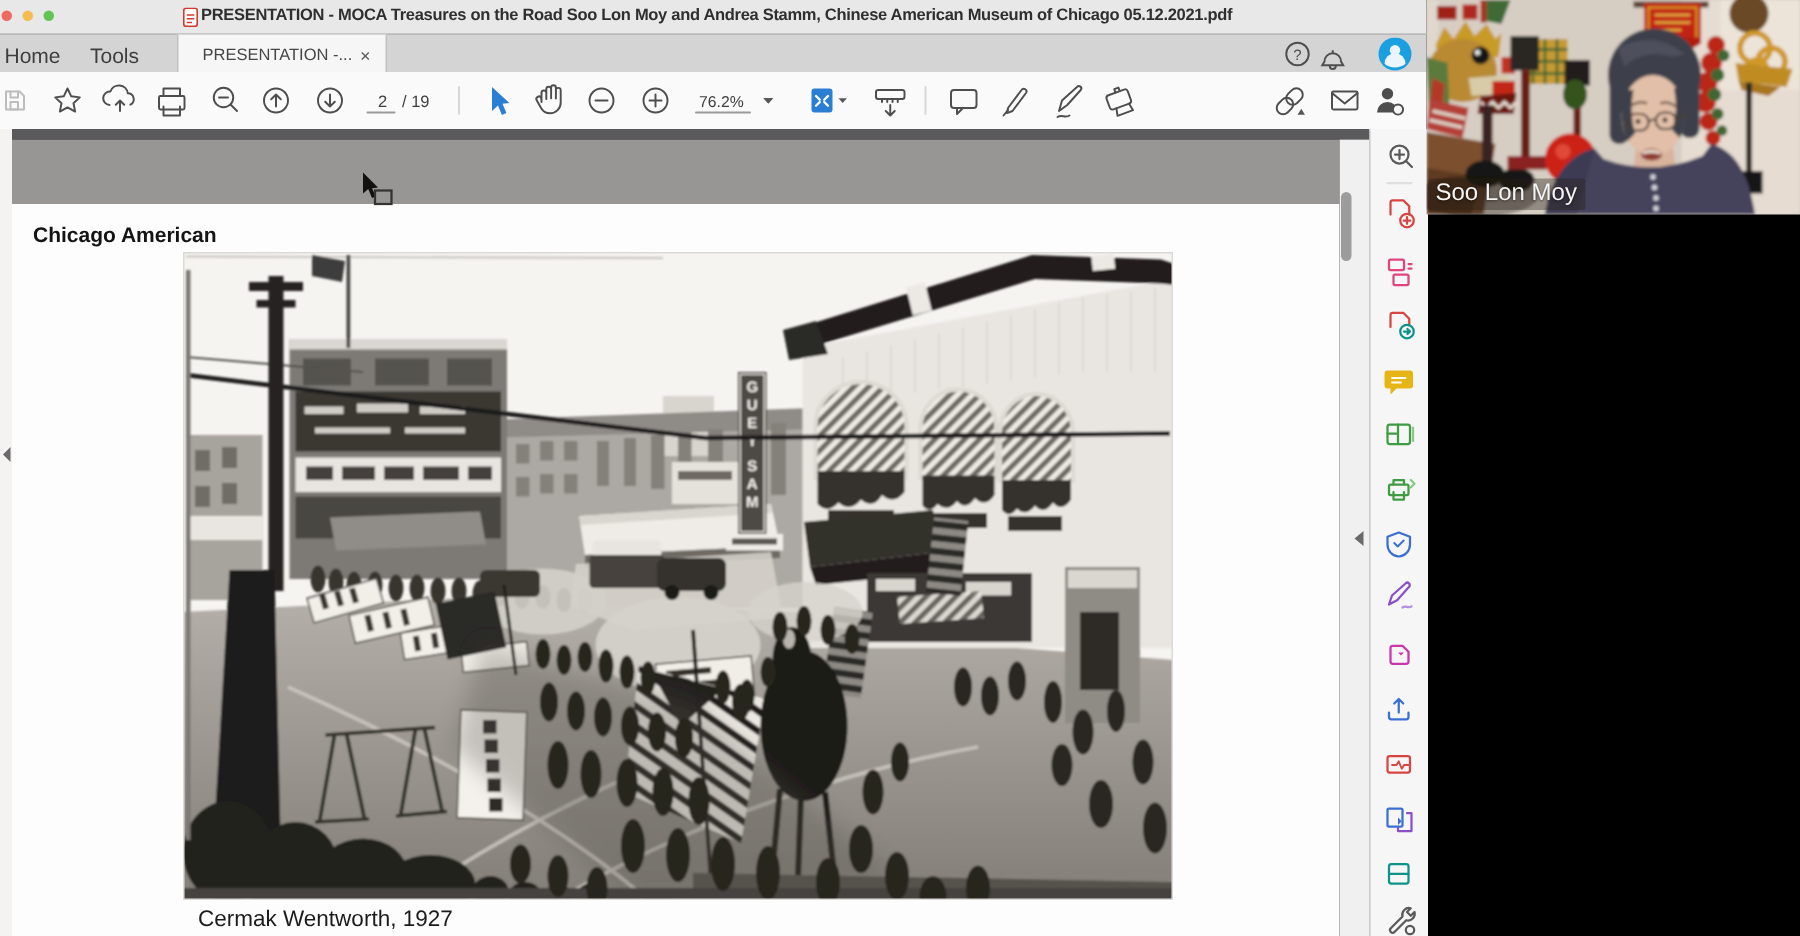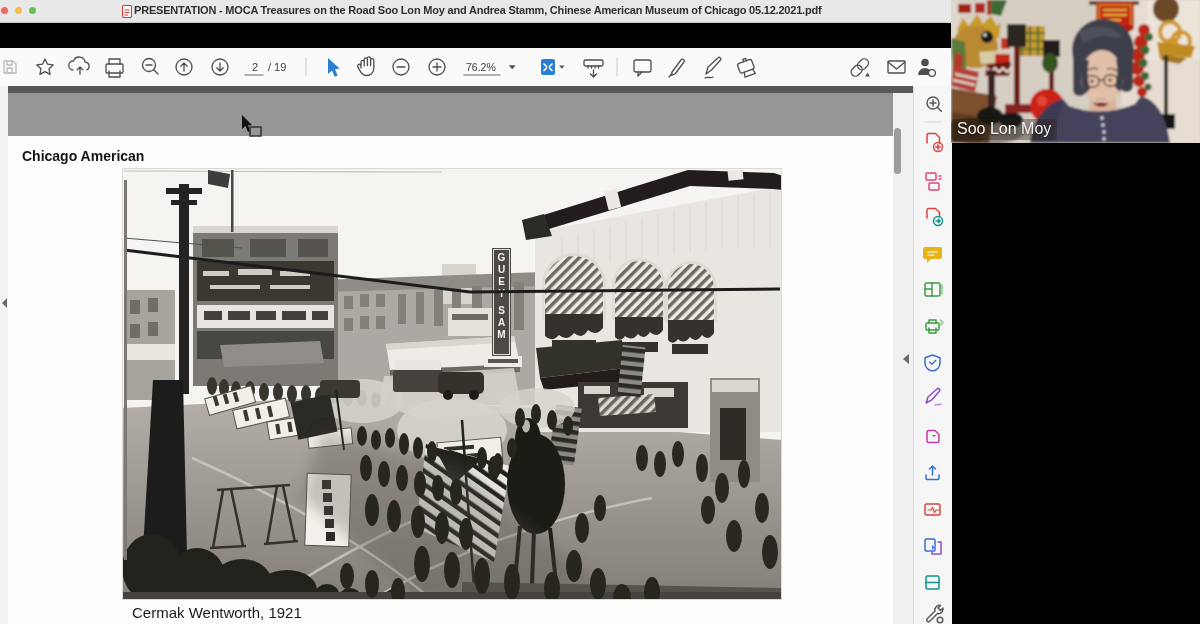--- a/index.html
+++ b/index.html
@@ -36,20 +36,37 @@
   <div class="abs" id="titlebar"></div>
   <div class="tl" style="left:1px;background:#ee6a5e;"></div>
   <div class="tl" style="left:15px;background:#f5bd4f;"></div>
   <div class="tl" style="left:29px;background:#61c454;"></div>
   <svg class="abs" style="left:122px;top:5px" width="10" height="13" viewBox="0 0 10 13">
     <rect x="0.5" y="0.5" width="9" height="12" rx="1.5" fill="#fff" stroke="#d2392e" stroke-width="1.1"></rect>
     <path d="M2.5,5 h5 M2.5,7.5 h5 M2.5,10 h3.5" stroke="#d2392e" stroke-width="1.1"></path>
   </svg>
   <div id="titletext">PRESENTATION - MOCA Treasures on the Road Soo Lon Moy and Andrea Stamm, Chinese American Museum of Chicago 05.12.2021.pdf</div>
 
+  <div class="abs" id="tabbar">
+    <div id="activetab"></div>
+    <div class="tabtxt" style="left:3px;">Home</div>
+    <div class="tabtxt" style="left:60px;">Tools</div>
+    <div class="tabtitle" style="left:135px;">PRESENTATION -...</div>
+    <div class="tabtitle" style="left:240px;top:7px;font-size:12px;color:#5a5a5a;">×</div>
+    <svg style="position:absolute;left:852px;top:2px" width="95" height="23" viewBox="0 0 95 23" fill="none" stroke="#4e4e4e" stroke-width="1.3">
+      <circle cx="13" cy="11" r="7.5"></circle>
+      <text x="13" y="15" font-size="10" fill="#4e4e4e" stroke="none" text-anchor="middle" font-family="Liberation Sans">?</text>
+      <path d="M31,16 a5.5,5.5 0 0 1 11,0 l1.5,2.5 h-14 z" fill="none"></path>
+      <path d="M34.5,19 a2,2 0 0 0 4,0" fill="none"></path>
+      <path d="M36.5,10.5 v-2"></path>
+      <circle cx="78" cy="11" r="11" fill="#1a9fe0" stroke="none"></circle>
+      <circle cx="78" cy="8.5" r="3.5" fill="#eaf5fd" stroke="none"></circle>
+      <path d="M71,17.5 a7,7 0 0 1 14,0 a11,11 0 0 1 -14,0 z" fill="#eaf5fd" stroke="none"></path>
+    </svg>
+  </div>
 
   <div class="abs" id="toolbar"></div>
   <svg class="abs" style="left:0;top:48px" width="951" height="38" viewBox="0 0 951 38" fill="none" stroke="#4e4e4e" stroke-width="1.3" stroke-linecap="round" stroke-linejoin="round">
 
     <g stroke="#bdbcbc">
       <path d="M4,13 h9 l3,3 v9 h-12 z"></path>
         <path d="M7,13 v4 h5 v-4"></path>
         <rect x="7" y="20" width="5" height="5"></rect>
     </g>
 
@@ -126,21 +143,21 @@
     <circle cx="932" cy="25" r="3.4" fill="#f7f6f6" stroke="#4e4e4e"></circle>
   </svg>
   <div class="abs" id="darkband"></div>
 
   <div class="abs" style="left:0;top:86px;width:8px;height:538px;background:#f4f3f2;"></div>
   <div class="abs" id="grayband"></div>
   <div class="abs" id="docpane"></div>
   <div class="abs" id="scrollzone"></div>
   <div class="abs" id="thumb"></div>
   <div class="abs" id="chicago">Chicago American</div>
-  <div class="abs" id="caption">Cermak Wentworth, 1921</div>
+  <div class="abs" id="caption">Cermak Wentworth, 1927</div>
   <svg class="abs" style="left:122px;top:168px" width="660" height="432" viewBox="0 0 660 432">
     <defs>
       <pattern id="awn" width="7" height="7" patternUnits="userSpaceOnUse" patternTransform="rotate(45)">
         <rect width="7" height="7" fill="#eeebe5"></rect>
           <rect width="3.5" height="7" fill="#6e6a64"></rect>
       </pattern>
       <pattern id="flagst" width="11" height="11" patternUnits="userSpaceOnUse" patternTransform="rotate(-55)">
         <rect width="11" height="11" fill="#ebe8e2"></rect>
           <rect width="4.5" height="11" fill="#211f1d"></rect>
       </pattern>

